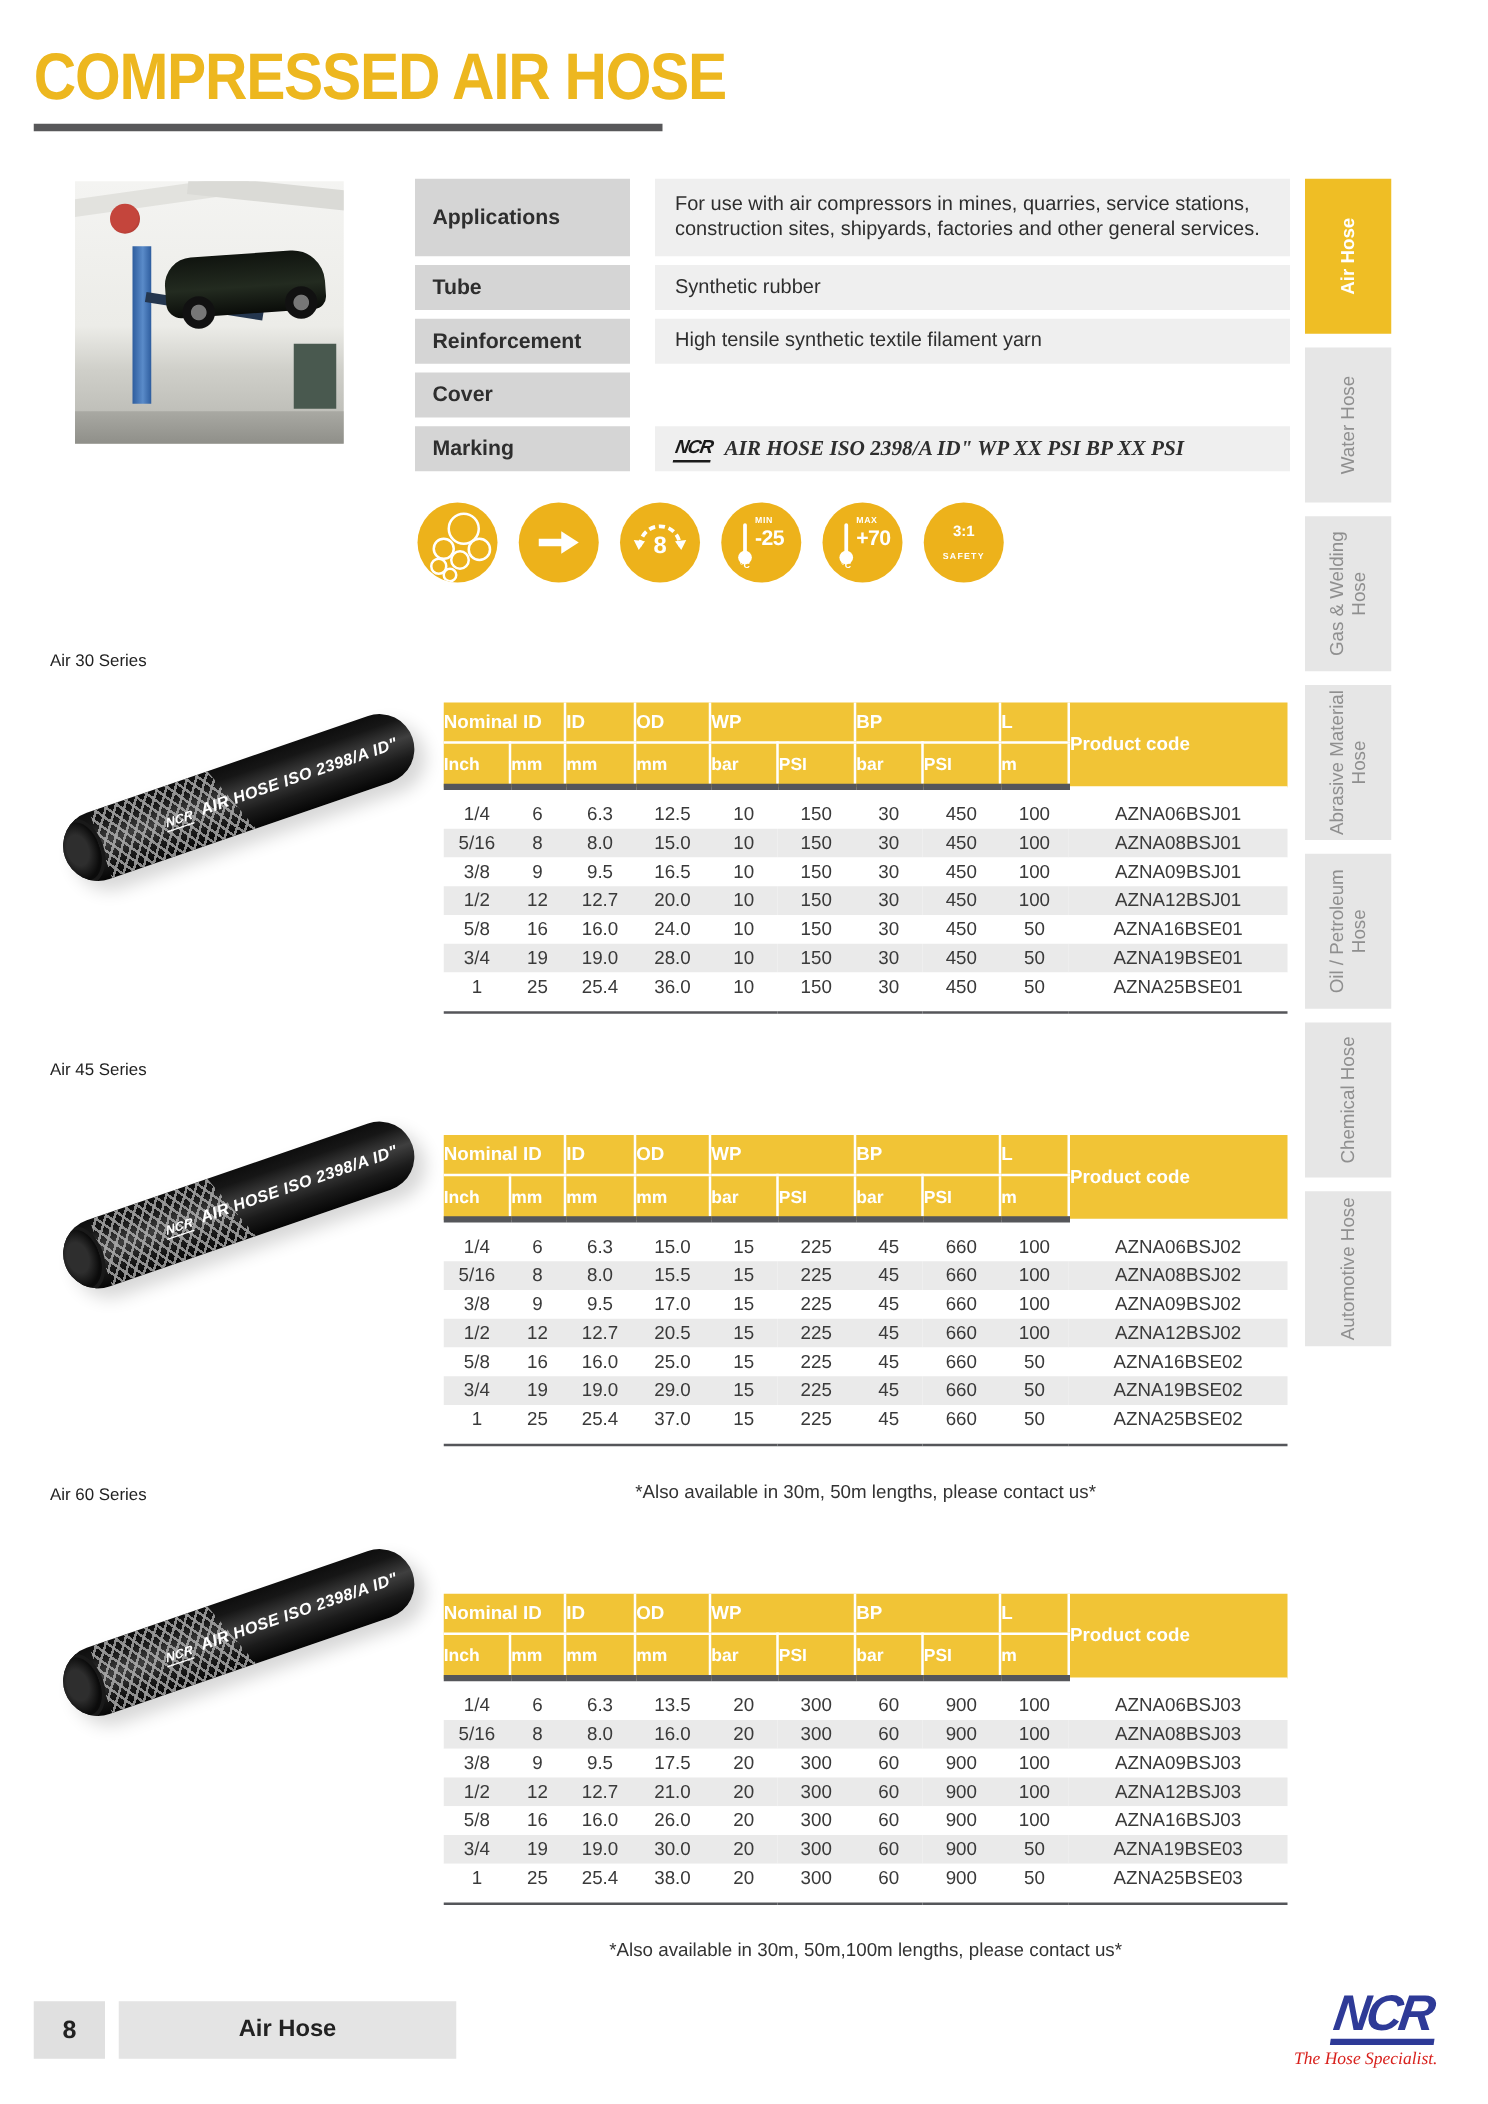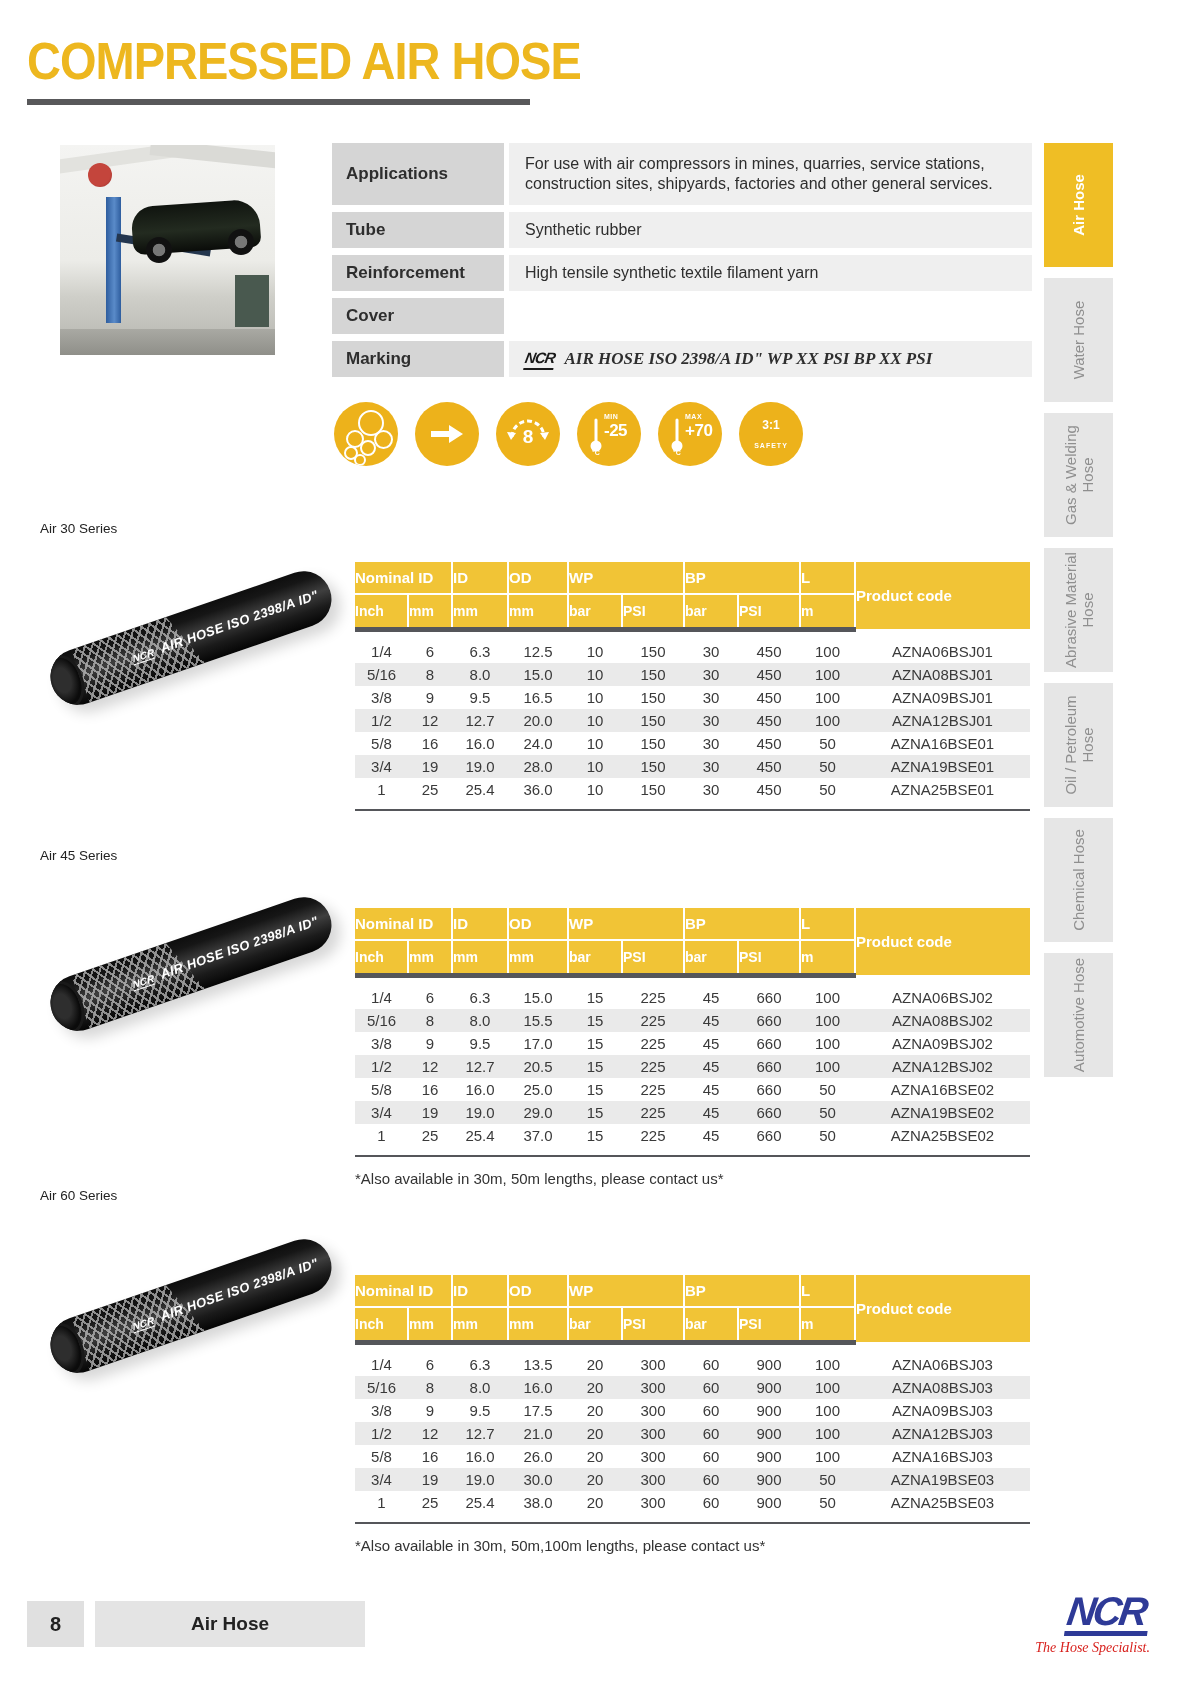--- a/index.html
+++ b/index.html
@@ -28,21 +28,21 @@
   .photo .wheel{position:absolute;width:26px;height:26px;border-radius:50%;
                 background:radial-gradient(circle,#777 0 32%,#111 36% 100%);}
   .photo .wheel.w1{left:86px;top:92px;}
   .photo .wheel.w2{left:168px;top:84px;}
   .photo .cabinet{position:absolute;right:6px;bottom:28px;width:34px;height:52px;background:#49594F;}
   .photo .floor{position:absolute;left:0;bottom:0;width:100%;height:26px;
                 background:linear-gradient(#A9A9A3,#8F8F89);}
 
   
   .specs{position:absolute;left:332px;top:143px;width:700px;display:flex;flex-direction:column;gap:7px;}
-  .spec-row{display:flex;gap:5px;}
+  .spec-row{display:flex;gap:20px;}
   .spec-row.h-lg{height:62px;}
   .spec-row.h-sm{height:36px;}
   .spec-label{width:158px;background:#D5D5D5;display:flex;align-items:center;padding-left:14px;
               font-weight:bold;font-size:17px;color:#2E2E2E;}
   .spec-value{flex:1;background:#EFEFEF;display:flex;align-items:center;padding:0 16px;
               font-size:16px;color:#2E2E2E;line-height:1.25;}
   .marking-value{font-family:"Liberation Serif",serif;font-style:italic;font-weight:bold;font-size:17px;}
   .marking-logo{font-family:"Liberation Sans",sans-serif;font-style:italic;font-weight:900;
                 font-size:15px;letter-spacing:-1px;margin-right:10px;color:#1A1A1A;
                 border-bottom:2px solid #1A1A1A;transform:skewX(-10deg);display:inline-block;}
@@ -98,21 +98,21 @@
   .data-table{border-collapse:collapse;table-layout:fixed;width:675px;border-bottom:2.5px solid #55565A;}
   .data-table th,.data-table td{padding:0;}
   .data-table thead th{background:#F1C436;color:#fff;font-weight:bold;text-align:left;}
   .data-table tr.g th{font-size:15px;height:31px;border-bottom:2px solid #fff;}
   .data-table tr.u th{font-size:14px;height:32px;border-bottom:5px solid #55565A;}
   .data-table th.vsep{border-left:2px solid #fff;}
   .data-table th.pc{border-bottom:5px solid #55565A;}
   .data-table tbody td{font-size:15px;height:23px;text-align:center;color:#3A3A3A;background:#fff;}
   .data-table tr.alt td{background:#EAEAEA;}
   .data-table tr.sp td{height:8px;background:#fff;}
-  .series-note{position:absolute;left:355px;width:675px;text-align:left;font-size:15px;color:#333;}
+  .series-note{position:absolute;left:355px;width:675px;text-align:center;font-size:15px;color:#333;margin-top:15px;}
 
   
   .page-num{position:absolute;left:27px;top:1601px;width:57px;height:46px;background:#E0E0E0;
             display:flex;align-items:center;justify-content:center;font-size:20px;font-weight:bold;color:#222;}
   .section-bar{position:absolute;left:95px;top:1601px;width:270px;height:46px;background:#E4E4E4;
             display:flex;align-items:center;justify-content:center;font-size:19px;font-weight:bold;color:#222;}
   .logo{position:absolute;right:40px;top:1592px;text-align:right;}
   .logo-txt{display:inline-block;font-style:italic;font-weight:900;font-size:40px;color:#2E3A97;
             letter-spacing:-3px;line-height:.95;transform:skewX(-8deg);
             border-bottom:5px solid #2E3A97;padding:0 5px 1px 0;}

